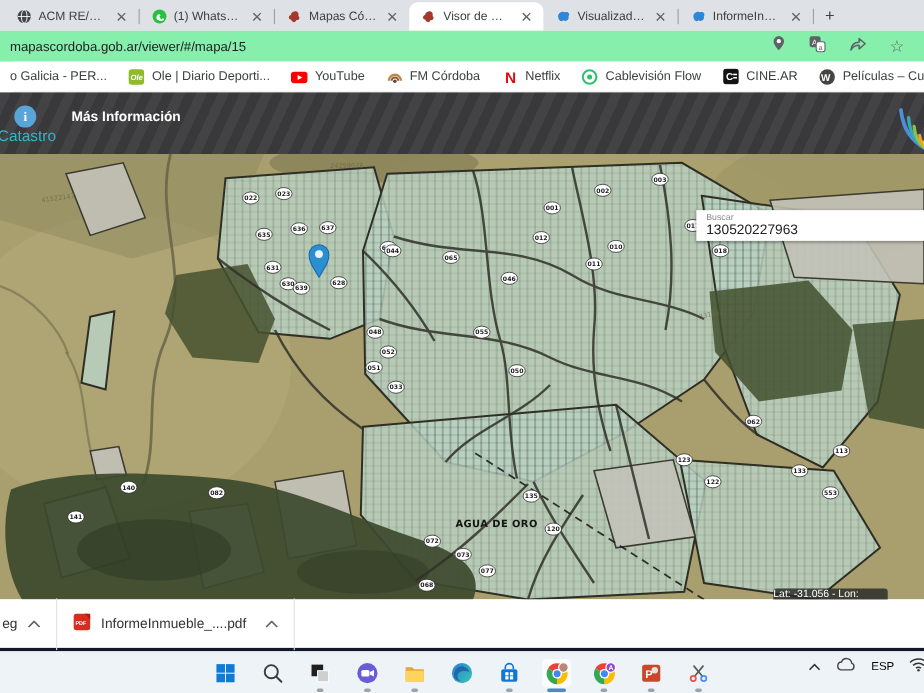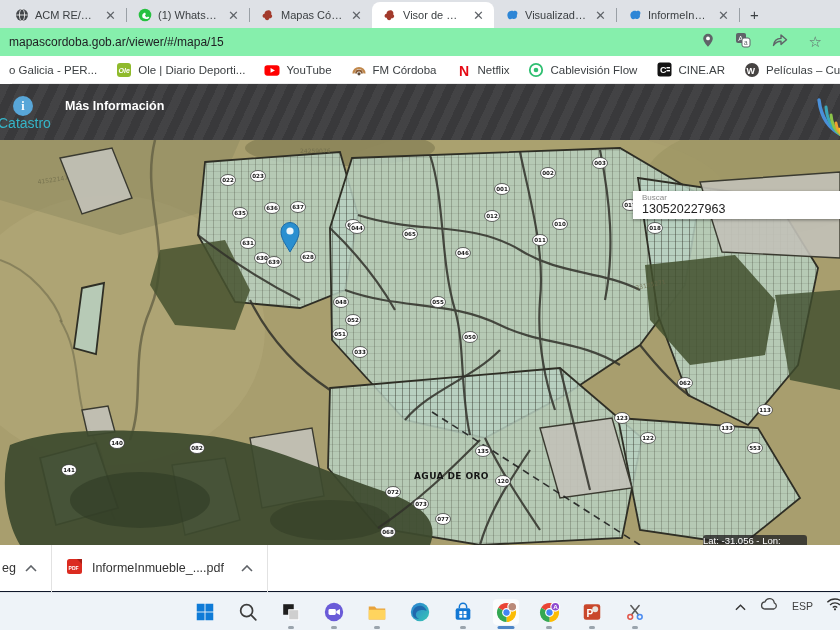--- a/index.html
+++ b/index.html
@@ -45,33 +45,33 @@
   .place-label { font-family:"DejaVu Sans", sans-serif; font-size:9px; font-weight:bold; fill:#141414; letter-spacing:.4px; }
 
   
   .searchbox { position:absolute; left:633px; top:151px; width:207px; height:28px; background:#fff; box-shadow:0 1px 3px rgba(0,0,0,.4); padding:3px 0 0 9px;margin-top:40px; }
   .search-label { font-size:8px; color:#8a8a8a; line-height:8px; }
   .search-value { font-size:12.5px; color:#212121; line-height:14px; }
   .suggestbox { position:absolute; left:640px; top:184px; width:200px; height:27px; background:#fff; box-shadow:0 1px 3px rgba(0,0,0,.35); display:flex; align-items:center; padding-left:9px; font-size:12.5px; color:#212121; }
   .coords { position:absolute; left:703px; top:511px; width:104px; height:21px; background:rgba(40,40,40,.82); border-radius:3px; color:#fff; font-size:9.5px; display:flex; align-items:center; justify-content:center;margin-top:24px; }
 
   
-  .dlbar { position:absolute; left:0; top:545px; width:840px; height:47px; background:#fff; border-bottom:1px solid #0f172a; display:flex; align-items:center; }
+  .dlbar { position:absolute; left:0; top:545px; width:840px; height:47px; background:#fff; border-bottom:3px solid #0f172a; display:flex; align-items:center; }
   .dl-item { display:flex; align-items:center; gap:9px; font-size:12.5px; color:#333; height:47px; padding:0 14px; }
   .dl-div { width:1px; height:47px; background:#e2e2e2; }
   .chev-up { display:flex; }
 
   
   .taskbar { position:absolute; left:0; top:592px; width:840px; height:38px; background:#eef3f8; border-top:1px solid rgba(0,0,0,.05); }
   .tk-center { position:absolute; left:0; right:0; top:0; height:38px; display:flex; align-items:center; justify-content:center; gap:17px; }
   .tk-icon { width:26px; height:26px; display:flex; align-items:center; justify-content:center; position:relative; border-radius:4px; }
   .tk-icon.open::after { content:""; position:absolute; bottom:-4px; left:50%; transform:translateX(-50%); width:6px; height:3px; border-radius:2px; background:#9aa4ad; }
   .tk-icon.active { background:rgba(255,255,255,.7); }
   .tk-icon.active::after { content:""; position:absolute; bottom:-4px; left:50%; transform:translateX(-50%); width:17px; height:3px; border-radius:2px; background:#4f86c6; }
-  .tk-tray { position:absolute; right:0; top:0; height:26px; display:flex; align-items:center; gap:13px; padding-right:2px; color:#404040; }
+  .tk-tray { position:absolute; right:0; top:0; height:26px; display:flex; align-items:center; gap:13px; padding-right:2px; color:#000000; }
   .tk-lang { font-size:10.5px; }
 </style>
 </head>
 <body>
 
 <div id="frame">
 
   <div class="tabstrip">
     <div class="tab">
       <span class="favicon">

